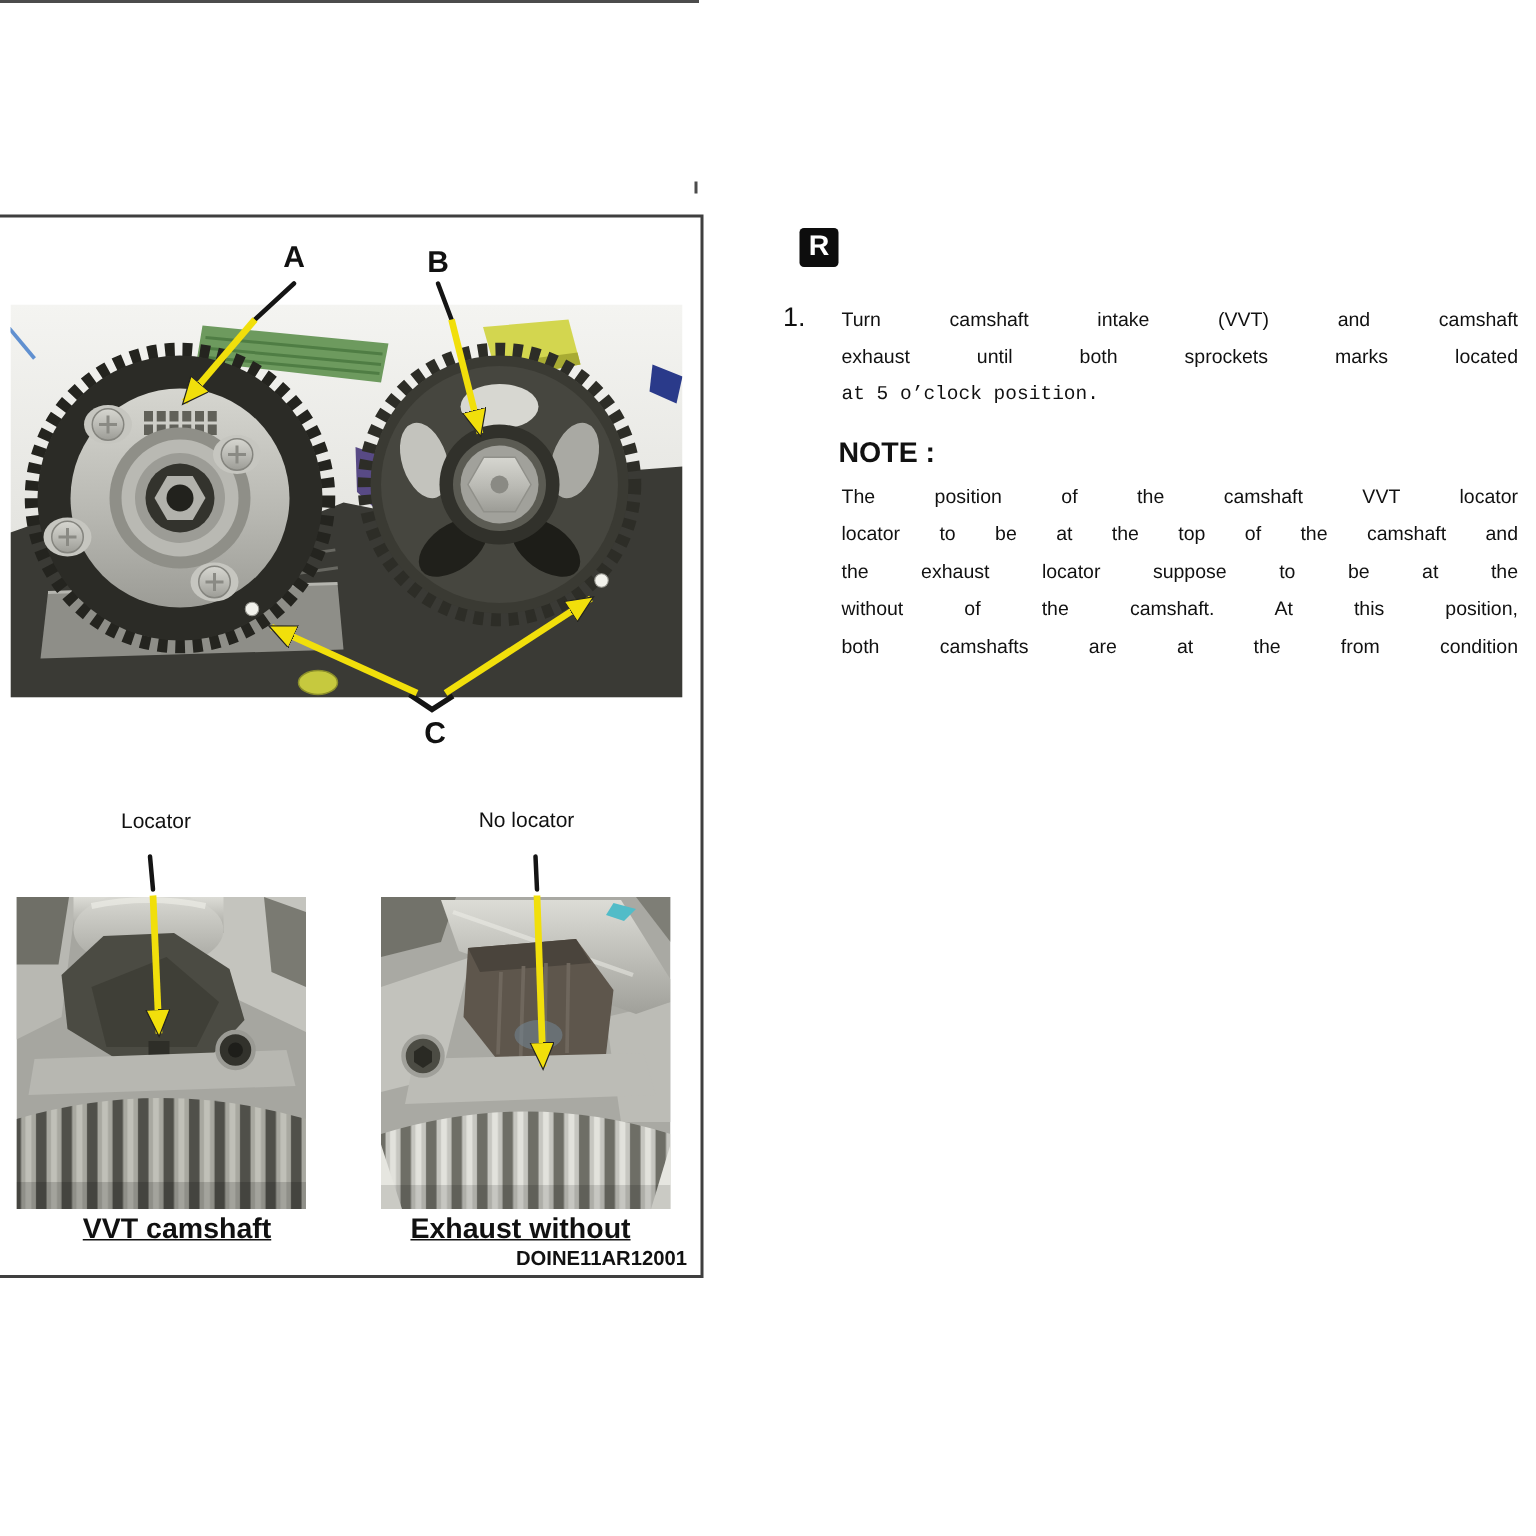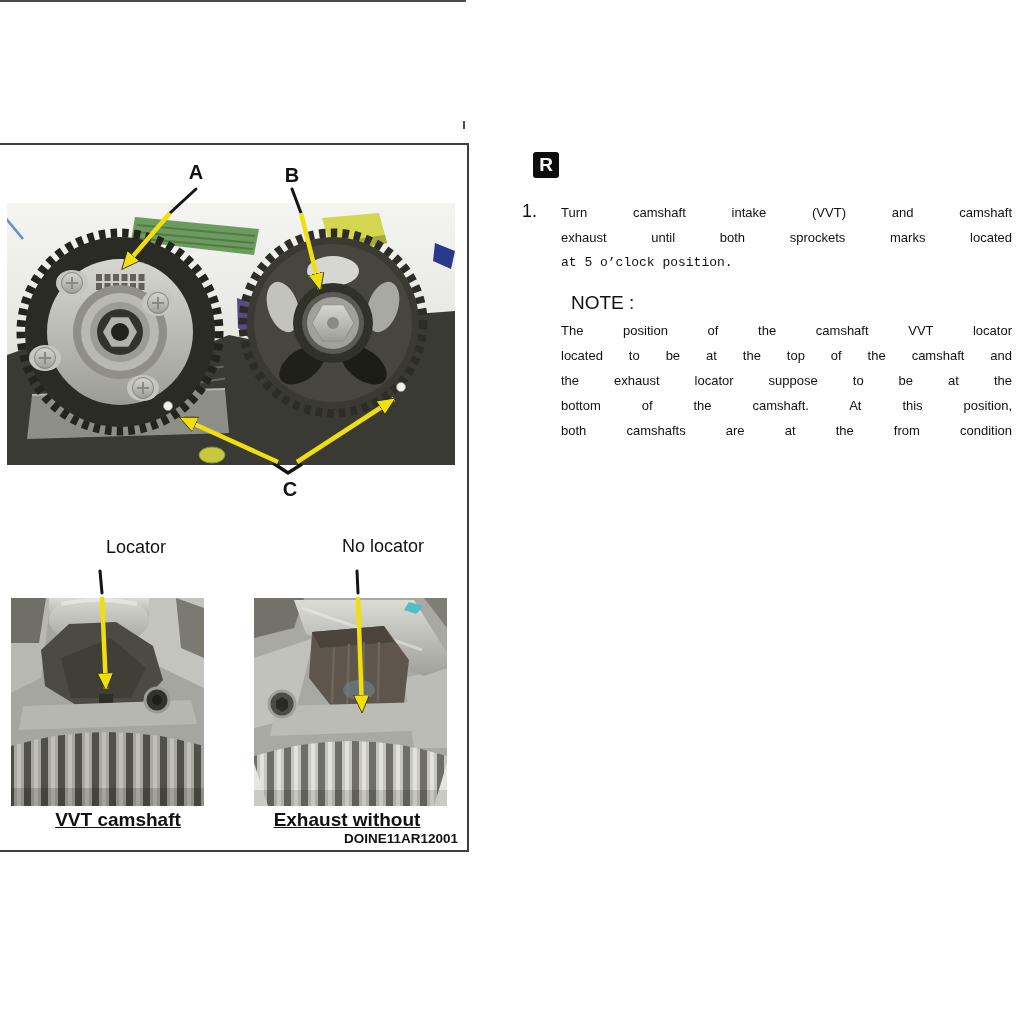--- a/index.html
+++ b/index.html
@@ -7,30 +7,30 @@
         font-family:"Liberation Sans","DejaVu Sans",sans-serif;color:#111;}
   .abs{position:absolute;}
   
   .prev-line{left:0;top:129;width:466px;height:0;border-top:2px solid #4c4c4c;}
   .prev-stub{left:463px;top:121px;width:2px;height:8px;background:#4c4c4c;}
   .figure-box{left:-3px;top:143px;width:472px;height:709px;border:2px solid #3f3f3f;
               background:#fff;box-sizing:border-box;}
   .photo{display:block;}
   
   .fig-label{font-weight:bold;font-size:20px;line-height:20px;transform:translateX(-50%);}
-  .small-label{font-size:18px;line-height:18px;transform:translateX(-50%);margin-left:32px;}
+  .small-label{font-size:14px;line-height:18px;transform:translateX(-50%);}
   .caption{font-weight:bold;font-size:19px;line-height:19px;transform:translateX(-50%);text-decoration:underline;}
   .fig-code{font-weight:bold;font-size:13.5px;line-height:14px;transform:translateX(-100%);text-align:center;}
   
   .sec-marker{left:533px;top:152px;width:26px;height:26px;background:#0d0d0d;border-radius:3px;
               color:#fff;font-weight:bold;font-size:19px;text-align:center;line-height:26px;}
   .sec-title{left:569px;top:156px;font-weight:bold;font-size:20px;letter-spacing:-0.4px;white-space:nowrap;}
   .step-num{left:522px;top:201px;font-size:18px;}
   .text-col{width:451px;font-size:13px;line-height:25px;}
-  .note-head{left:571px;top:292px;font-weight:normal;font-size:19px;}
+  .note-head{left:559px;top:292px;font-weight:bold;font-size:19px;}
   .jline{text-align:justify;text-align-last:justify;}
   .jline.last{text-align-last:left;font-family:Liberation Mono, monospace;}
 </style>
 </head>
 <body>
 
 <div class="page">
 
   <div class="abs prev-line"></div>
   <div class="abs prev-stub"></div>
@@ -261,19 +261,19 @@
   <div class="abs step-num">1.</div>
   <div class="abs text-col" style="left:561px;top:200px">
       <div class="jline">Turn camshaft intake (VVT) and camshaft</div>
       <div class="jline">exhaust until both sprockets marks located</div>
       <div class="jline last">at 5 o’clock position.</div>
     </div>
 
   <div class="abs note-head">NOTE :</div>
   <div class="abs text-col" style="left:561px;top:318px">
       <div class="jline">The position of the camshaft VVT locator</div>
-      <div class="jline">located to be at the top of the camshaft and</div>
+      <div class="jline">locator to be at the top of the camshaft and</div>
       <div class="jline">the exhaust locator suppose to be at the</div>
-      <div class="jline">bottom of the camshaft. At this position,</div>
+      <div class="jline">without of the camshaft. At this position,</div>
       <div class="jline">both camshafts are at the from condition</div>
     </div>
 
 </div>
 
 </body></html>

